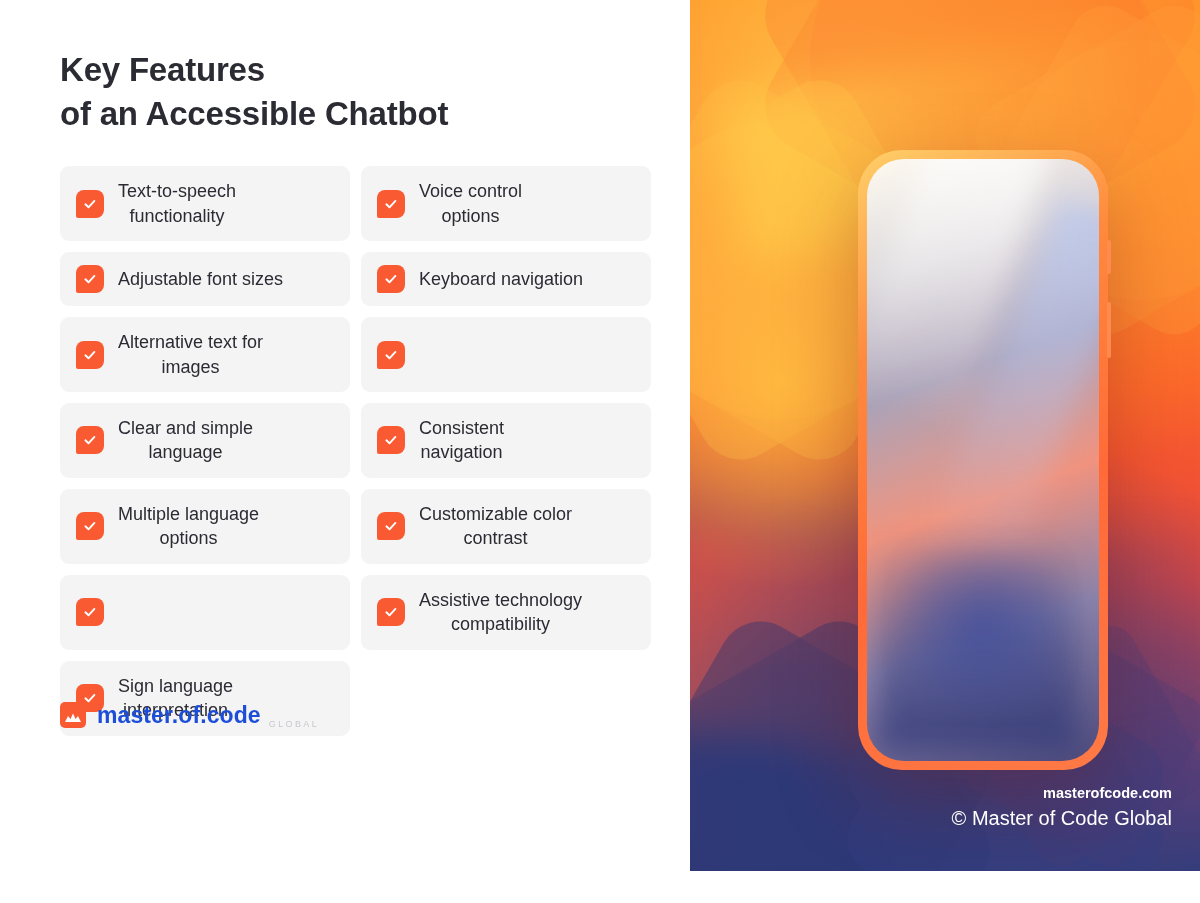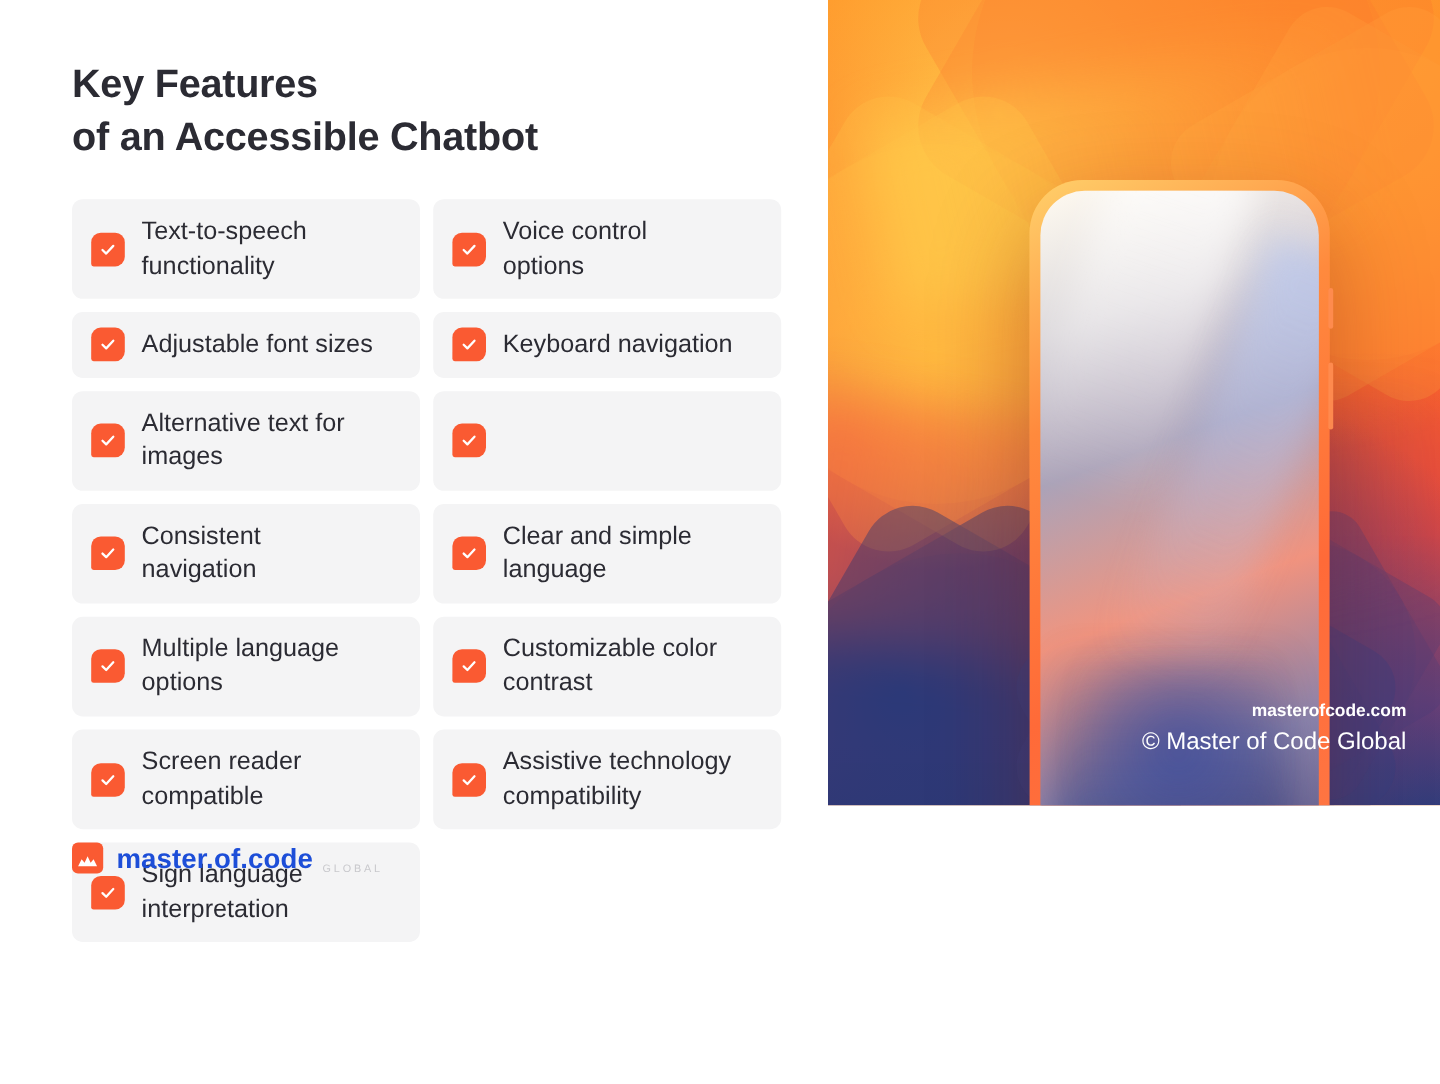--- a/index.html
+++ b/index.html
@@ -62,24 +62,25 @@
     border-radius: 8px 8px 8px 2px;
     display: flex;
     align-items: center;
     justify-content: center;
     margin-right: 14px;
   }
   .check-badge svg {
     display: block;
   }
   .feature-label {
-    font-size: 21px;
+    font-size: 18px;
     line-height: 1.36;
     color: #2b2b33;
     white-space: pre-line;
+    text-align: center;
   }
   
   .logo-row {
     position: absolute;
     left: 60px;
     bottom: 43px;
     display: flex;
     align-items: center;
   }
   .logo-mark {
@@ -104,21 +105,21 @@
   .logo-sub {
     font-size: 9px;
     color: #c8c8cc;
     letter-spacing: 2.4px;
     margin-left: 8px;
     margin-top: 18px;
   }
   
   .right-panel {
     width: 510px;
-    height: 671px;
+    height: 871px;
     position: relative;
     overflow: hidden;
     background: #f5781f;
   }
   .bg-grad {
     position: absolute;
     inset: 0;
     background:
       radial-gradient(circle at 28% 14%, #ffc247 0%, rgba(255,194,71,0) 38%),
       radial-gradient(circle at 78% 6%, #ff9b2e 0%, rgba(255,155,46,0) 45%),
@@ -301,34 +302,34 @@
             </svg>
         </span>
       </div>
 
       <div class="feature-card">
         <span class="check-badge">
           <svg width="14" height="14" viewBox="0 0 14 14">
               <path d="M2.4 7.3 L5.5 10.3 L11.4 3.9" fill="none" stroke="#ffffff" stroke-width="1.9" stroke-linecap="round" stroke-linejoin="round"></path>
             </svg>
         </span>
+        <span class="feature-label">Clear and simple
+language</span>
+      </div>
+
+      <div class="feature-card">
+        <span class="check-badge">
+          <svg width="14" height="14" viewBox="0 0 14 14">
+              <path d="M2.4 7.3 L5.5 10.3 L11.4 3.9" fill="none" stroke="#ffffff" stroke-width="1.9" stroke-linecap="round" stroke-linejoin="round"></path>
+            </svg>
+        </span>
         <span class="feature-label">Consistent
 navigation</span>
       </div>
 
-      <div class="feature-card">
-        <span class="check-badge">
-          <svg width="14" height="14" viewBox="0 0 14 14">
-              <path d="M2.4 7.3 L5.5 10.3 L11.4 3.9" fill="none" stroke="#ffffff" stroke-width="1.9" stroke-linecap="round" stroke-linejoin="round"></path>
-            </svg>
-        </span>
-        <span class="feature-label">Clear and simple
-language</span>
-      </div>
-
 
       <div class="feature-card">
         <span class="check-badge">
           <svg width="14" height="14" viewBox="0 0 14 14">
               <path d="M2.4 7.3 L5.5 10.3 L11.4 3.9" fill="none" stroke="#ffffff" stroke-width="1.9" stroke-linecap="round" stroke-linejoin="round"></path>
             </svg>
         </span>
         <span class="feature-label">Multiple language
 options</span>
       </div>
@@ -342,22 +343,20 @@
         <span class="feature-label">Customizable color
 contrast</span>
       </div>
 
       <div class="feature-card">
         <span class="check-badge">
           <svg width="14" height="14" viewBox="0 0 14 14">
               <path d="M2.4 7.3 L5.5 10.3 L11.4 3.9" fill="none" stroke="#ffffff" stroke-width="1.9" stroke-linecap="round" stroke-linejoin="round"></path>
             </svg>
         </span>
-        <span class="feature-label">Screen reader
-compatible</span>
       </div>
 
       <div class="feature-card">
         <span class="check-badge">
           <svg width="14" height="14" viewBox="0 0 14 14">
               <path d="M2.4 7.3 L5.5 10.3 L11.4 3.9" fill="none" stroke="#ffffff" stroke-width="1.9" stroke-linecap="round" stroke-linejoin="round"></path>
             </svg>
         </span>
         <span class="feature-label">Assistive technology
 compatibility</span>

